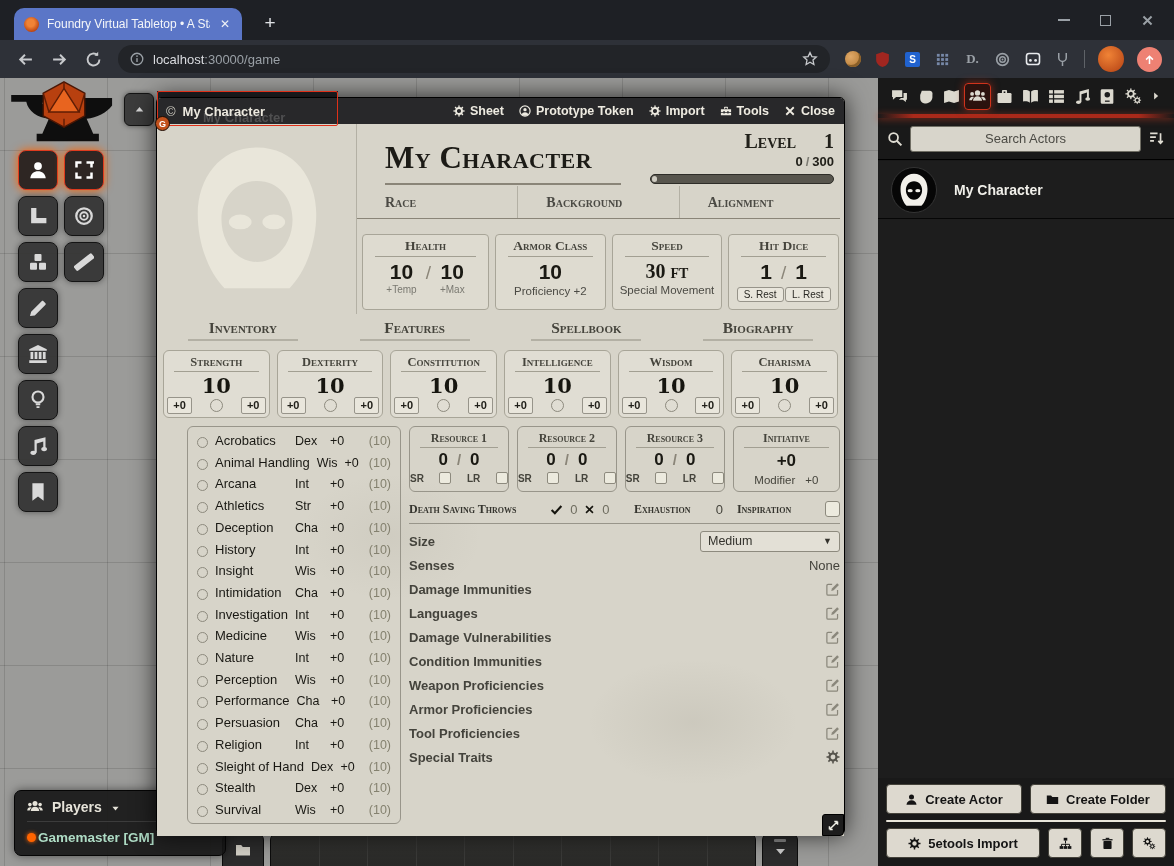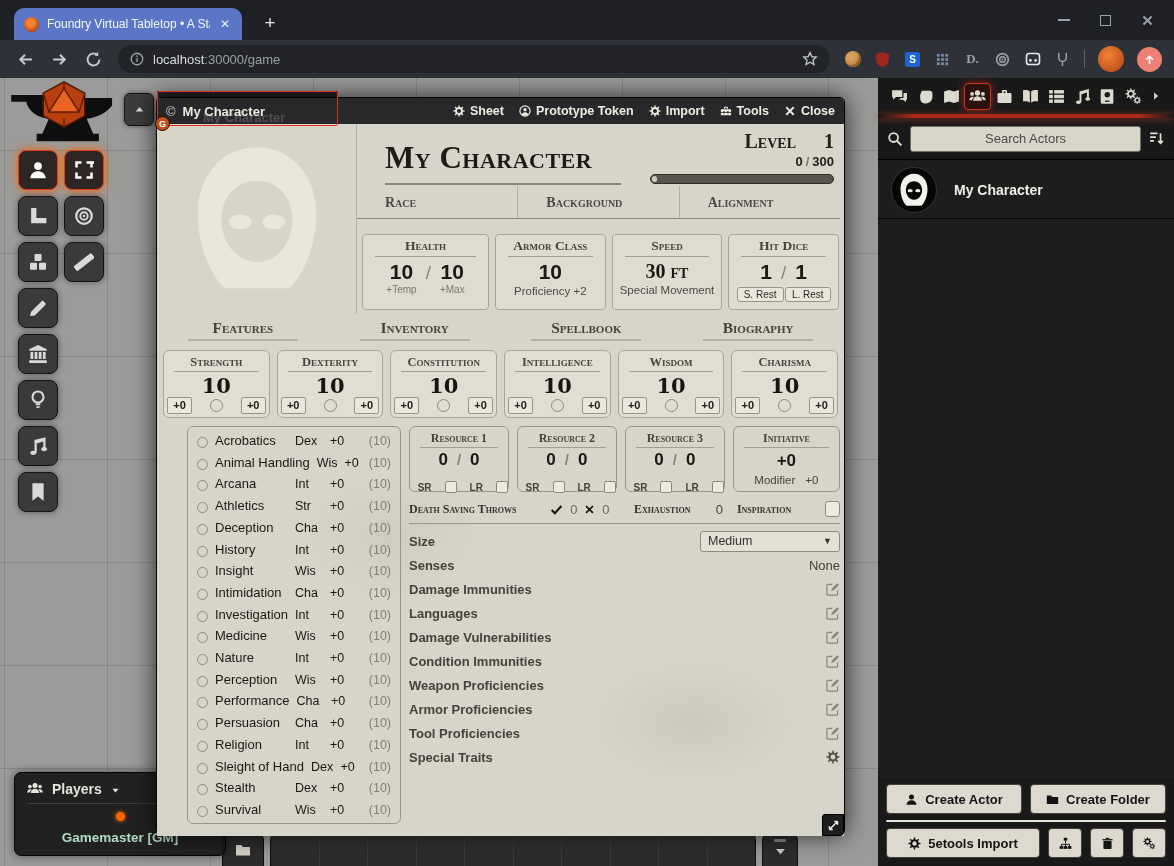--- a/index.html
+++ b/index.html
@@ -68,21 +68,21 @@
   .ctrl-btn svg { width:20px; height:20px; }
   .ctrl-btn.active { border-color:#e03b1e; box-shadow:0 0 10px #ff6400; color:#fff; background:rgba(40,32,28,.95); }
 
   
   .players { position:absolute; left:14px; bottom:10px; width:212px; background:rgba(24,24,24,.93);
      border:1px solid #050505; border-radius:7px; padding:8px 12px 10px; box-shadow:0 0 10px rgba(0,0,0,.5); }
   .players-head { display:flex; align-items:center; gap:9px; color:#e6e3d9; font-weight:bold; font-size:14px;
      padding-bottom:6px; border-bottom:1px solid #3c3c3c; }
   .players-head svg.u { width:16px; height:16px; }
   .players-head svg.c { width:9px; height:9px; margin-top:2px; }
-  .player-row { display:flex; align-items:center; gap:9px; padding-top:8px;flex-direction:column; }
+  .player-row { display:flex; align-items:center; gap:2px; padding-top:8px; }
   .player-dot { width:9px; height:9px; border-radius:50%; background:#ff6400; box-shadow:0 0 4px #ff6400; }
   .player-name { font-size:13.5px; font-weight:bold; color:#aedcc5; }
 
   
   .hotbar { position:absolute; left:222px; top:833px; height:44px; display:flex; gap:6px; align-items:flex-start; }
   .hb-folder { width:42px; height:44px; background:rgba(38,38,38,.95); border:1px solid #0c0c0c;
      border-radius:7px; display:flex; justify-content:center; padding-top:8px; color:#d5d2c8; }
   .hb-folder svg { width:18px; height:16px; }
   .hb-slots { width:486px; height:44px; background:rgba(30,30,30,.92); border:1px solid #0c0c0c;
      border-radius:7px; display:flex; overflow:hidden; }
@@ -180,21 +180,21 @@
   .skill-mod { width:24px; font-size:12.5px; color:#191813; }
   .skill-pas { width:30px; font-size:12.5px; color:#84816f; text-align:right; }
 
   .right-panel { position:absolute; left:252px; right:4px; top:302px; }
   .res-row { display:flex; gap:8px; height:66px; }
   .res-box { flex:1; border:1px solid #98958a; border-radius:6px; text-align:center; padding-top:2px; }
   .res-label { margin:1px 10px 0; border-bottom:1px solid #a29f92; padding-bottom:1px; }
   .res-label .sc { font-size:12px; color:#45443c; }
   .res-vals { display:flex; justify-content:center; gap:9px; font-size:17px; font-weight:bold; color:#1a1913; margin-top:2px; }
   .res-vals .vsep { font-size:15px; margin-top:1px; }
-  .srlr { display:flex; justify-content:flex-end; gap:13px; margin-top:11px; align-items:center; }
+  .srlr { display:flex; justify-content:space-between; gap:13px; margin-top:2px; align-items:center; }
   .srlr .lab { font-size:10px; font-weight:bold; color:#45443c; }
   .cbx { width:12px; height:12px; background:#eceade; border:1px solid #8d8a7e; border-radius:2px; display:inline-block; }
   .init-val { font-size:17px; font-weight:bold; color:#1a1913; margin-top:3px; }
   .init-mod { font-size:11.5px; color:#45443c; margin-top:3px; display:flex; justify-content:center; gap:10px; }
 
   .death-row { display:flex; align-items:center; margin-top:9px; padding-bottom:6px; border-bottom:1px solid #98958a; }
   .dr-label { width:148px; }
   .death-row .sc { font-size:12px; color:#35342e; }
   .dr-saves { width:88px; display:flex; align-items:center; gap:7px; }
   .dr-saves svg { width:13px; height:13px; color:#16150f; }
@@ -770,25 +770,25 @@
             <div class="rest-row">
               <span class="rest-btn">S. Rest</span>
               <span class="rest-btn">L. Rest</span>
             </div>
           </div>
         </div>
       </div>
 
       <div class="tabs-row">
         <div class="stab">
+            <span class="sc">Inventory</span>
+            <span class="stab-bar"></span>
+          </div>
+        <div class="stab">
             <span class="sc">Features</span>
-            <span class="stab-bar"></span>
-          </div>
-        <div class="stab">
-            <span class="sc">Inventory</span>
             <span class="stab-bar"></span>
           </div>
         <div class="stab">
             <span class="sc">Spellbook</span>
             <span class="stab-bar"></span>
           </div>
         <div class="stab">
             <span class="sc">Biography</span>
             <span class="stab-bar"></span>
           </div>

